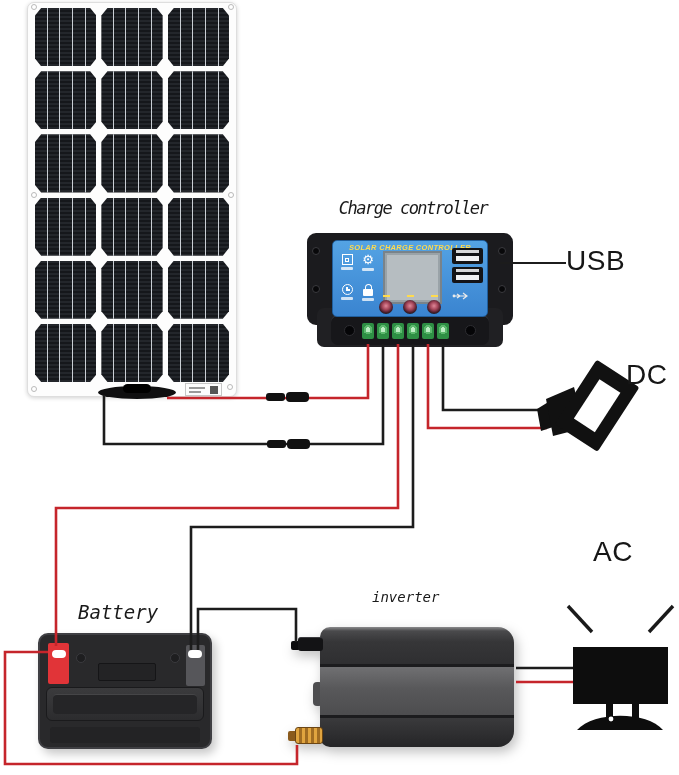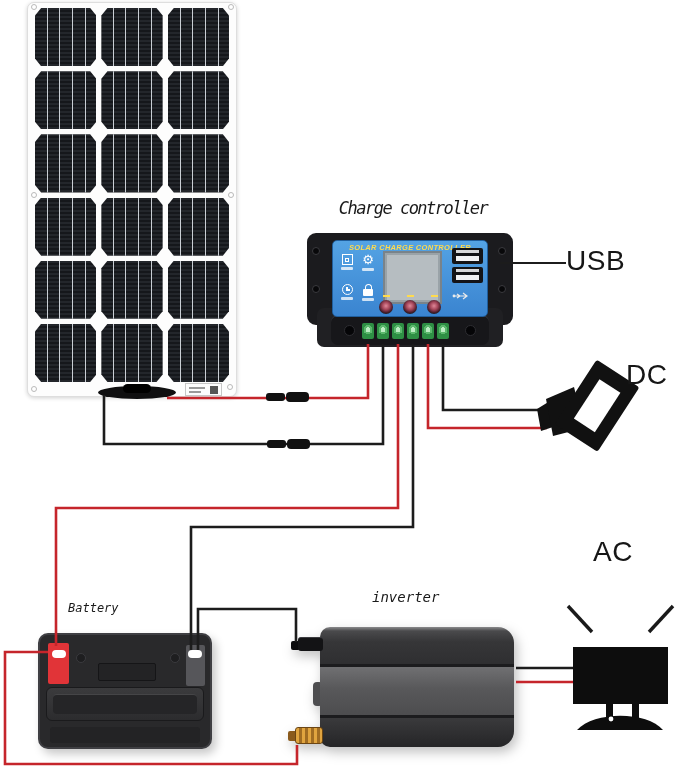--- a/index.html
+++ b/index.html
@@ -238,21 +238,21 @@
             <b></b>
           </div>
         </div>
       <svg width="18" height="8" viewBox="0 0 18 8">
         <path d="M1,4 H15 M11,1 L15,4 L11,7 M5,2 L8,4 L5,6" stroke="#eaeaea" stroke-width="1.2" fill="none"></path>
         <circle cx="2" cy="4" r="1.4" fill="#eaeaea"></circle>
       </svg>
     </div>
   </div>
 
-  <div class="mono-label" style="left:68px;top:601px;font-size:12px">Battery</div>
+  <div class="mono-label" style="left:78px;top:601px;font-size:19px">Battery</div>
 
   <div class="abs bat">
     <div class="bat-term-pos" style="background: rgb(225, 52, 56);"></div>
     <div class="bat-slot" style="left:12px;top:15px"></div>
     <div class="bat-term-neg" style="background: rgb(86, 86, 90);"></div>
     <div class="bat-slot" style="left:148px;top:15px"></div>
     <div class="bat-screw" style="left:36px;top:18px"></div>
     <div class="bat-screw" style="left:130px;top:18px"></div>
     <div class="bat-recess"></div>
     <div class="bat-handle">

